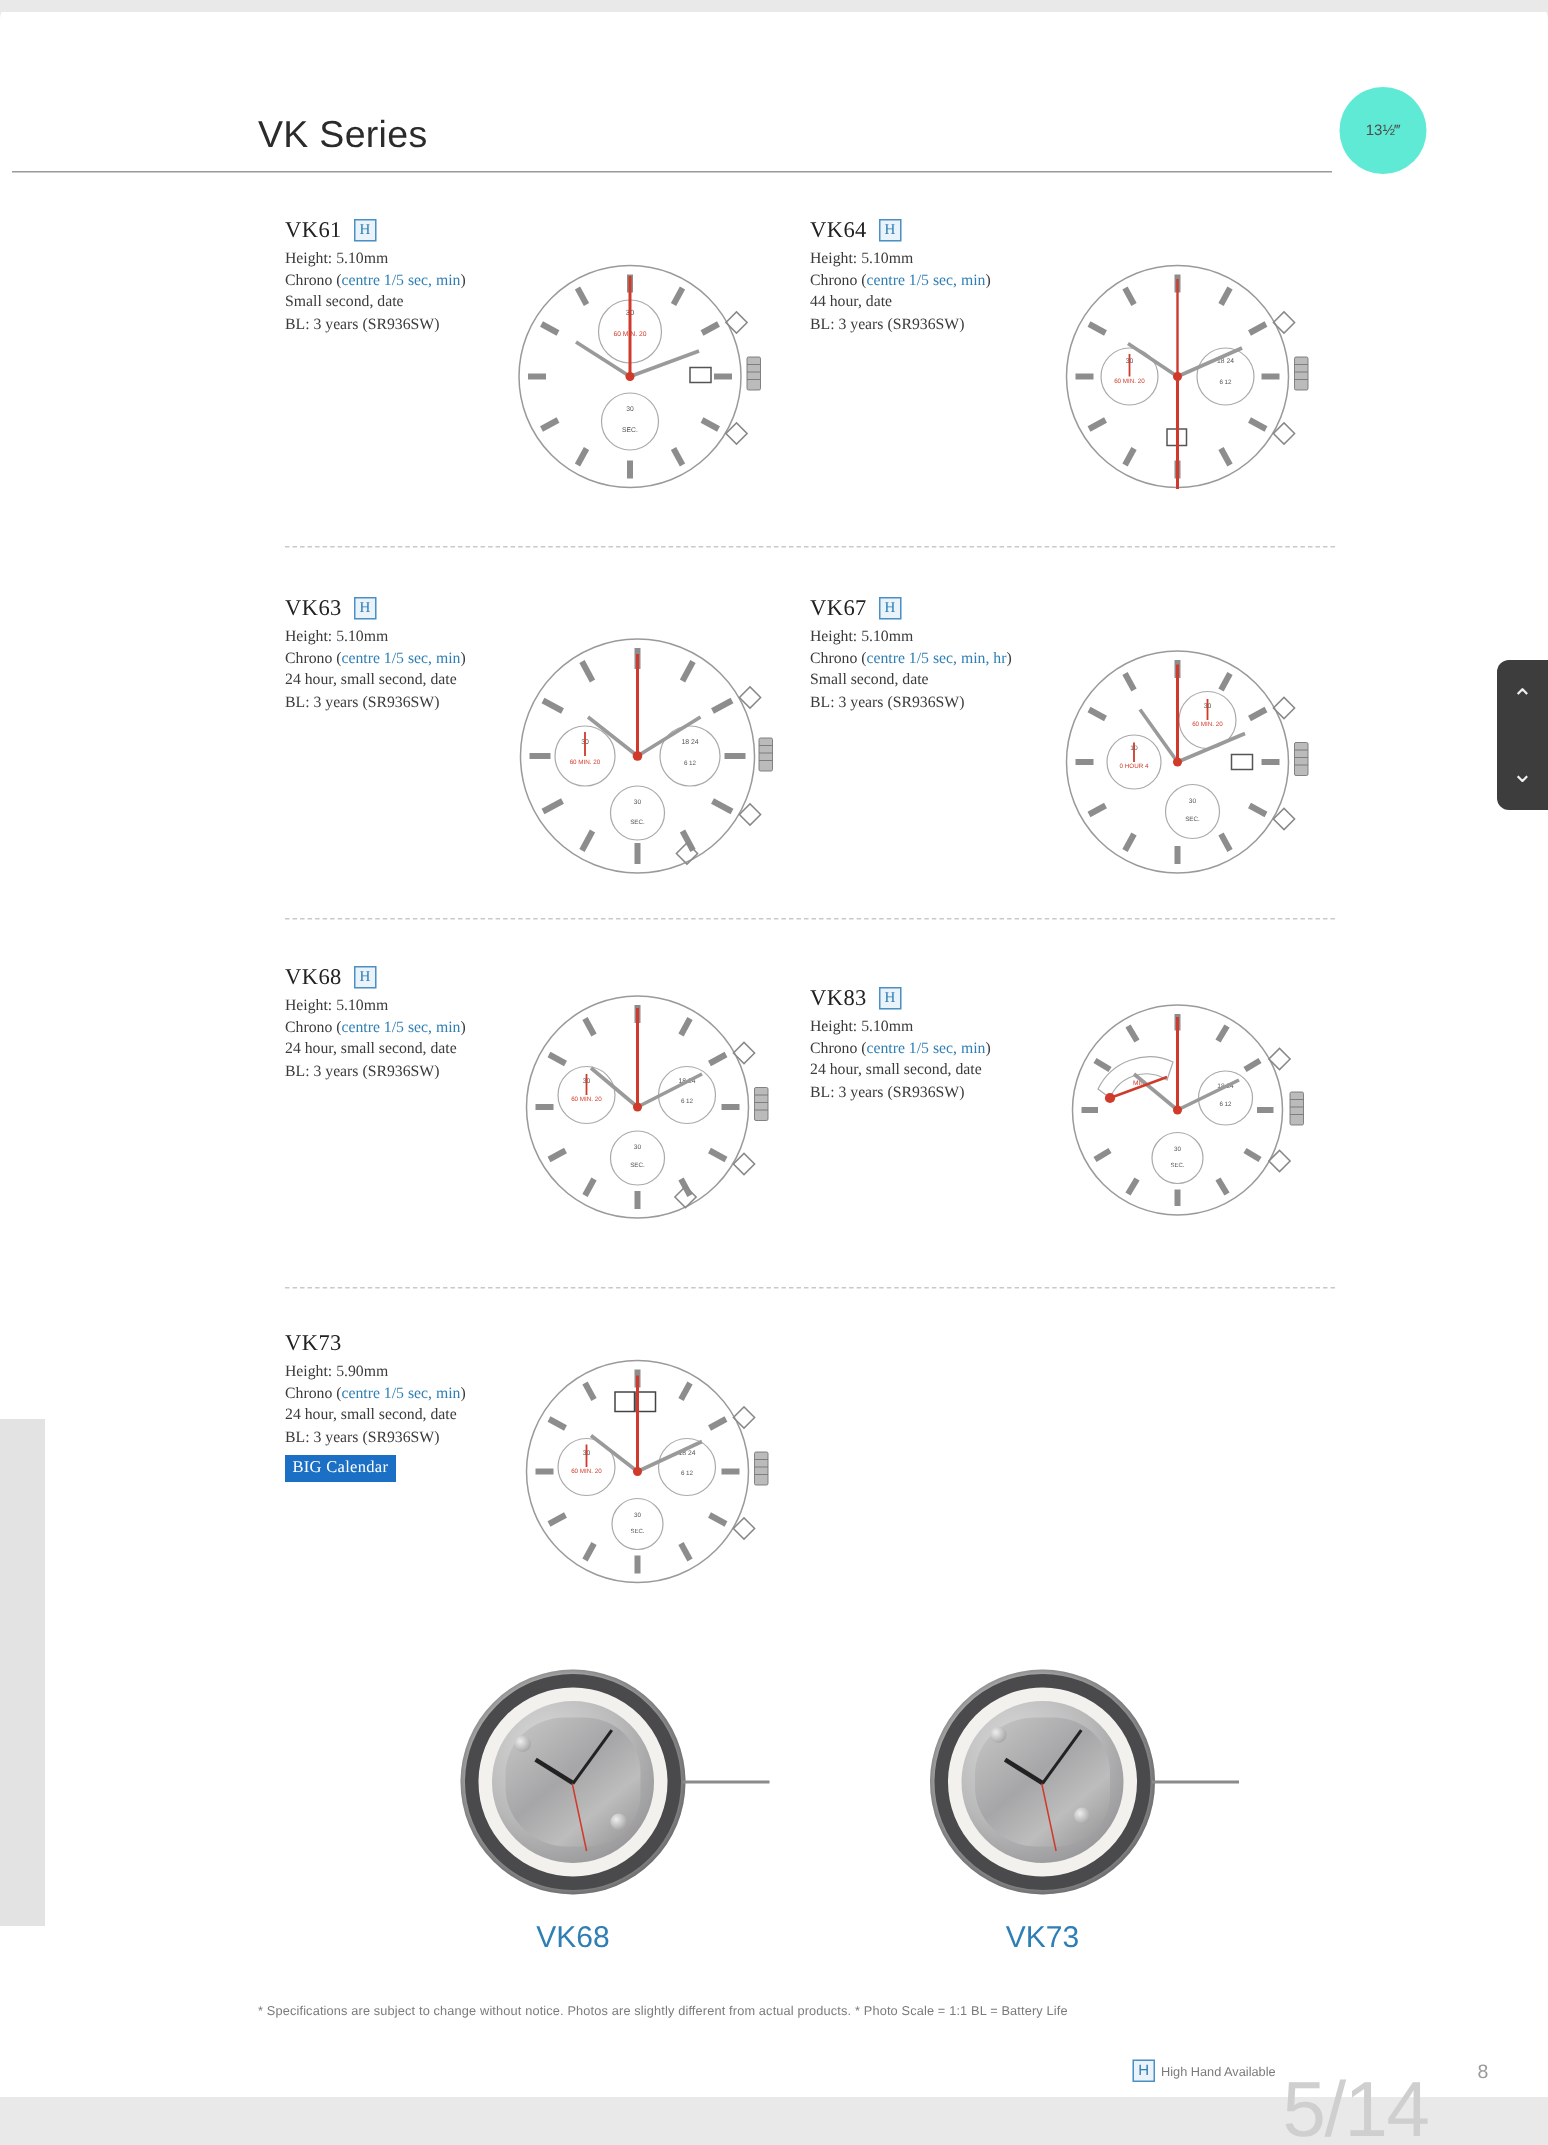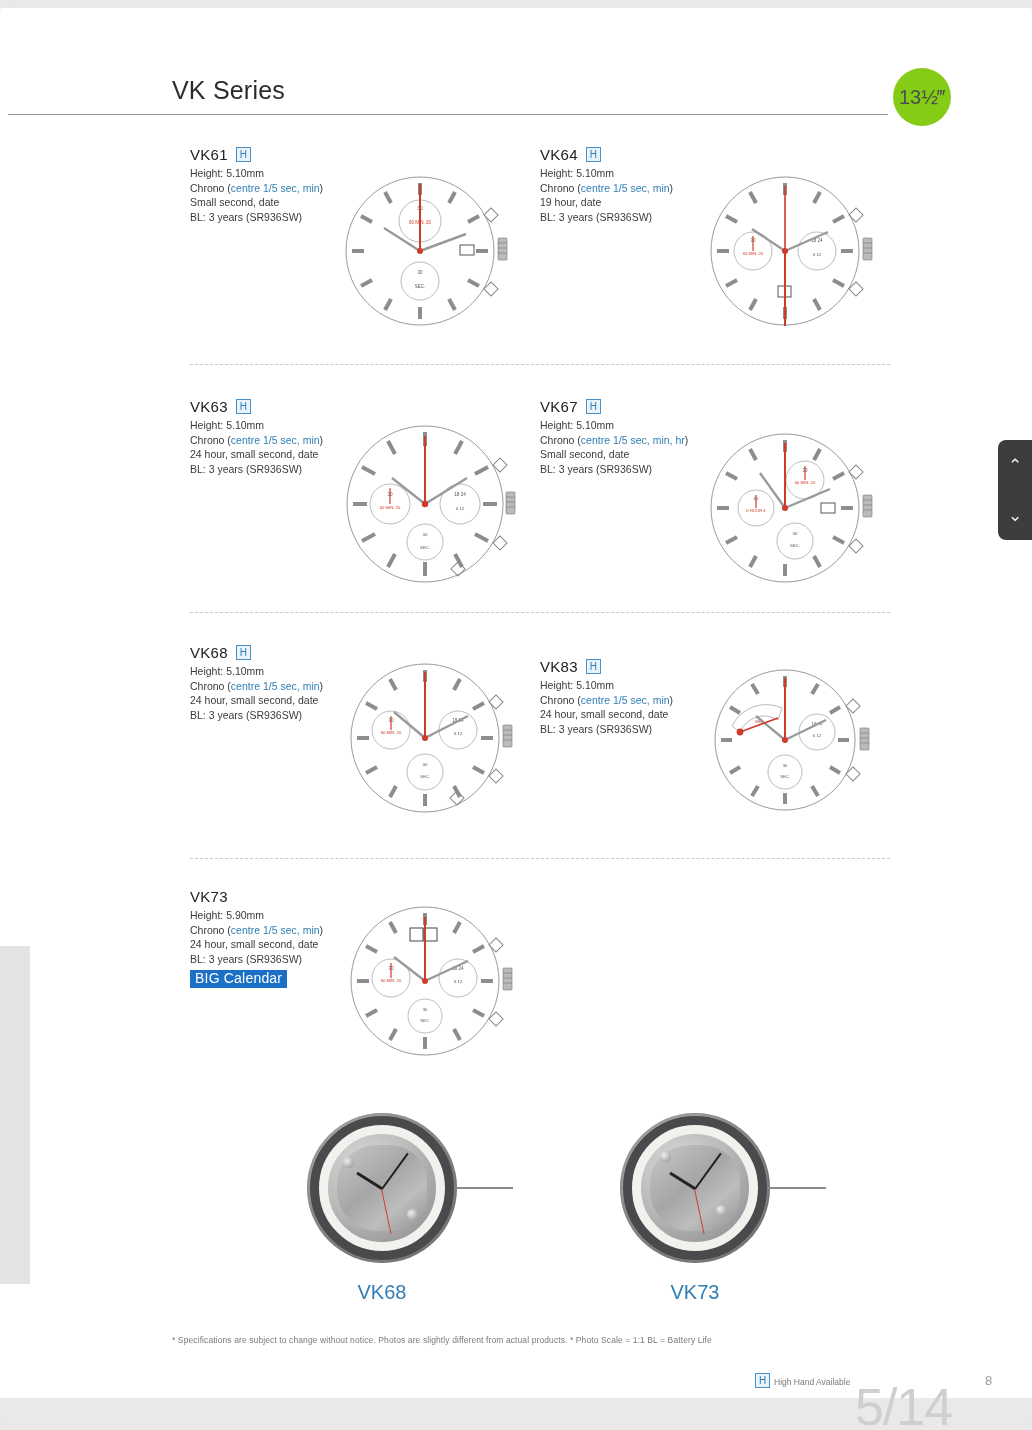--- a/index.html
+++ b/index.html
@@ -52,34 +52,35 @@
     position: absolute;
     left: 172px;
     top: 20px;
     font-size: 25px;
     color: #2b2b2b;
     letter-spacing: 0.2px;
   }
   .size-badge {
     position: absolute;
     left: 893px;
-    top: 12px;
+    top: 2px;
     width: 58px;
     height: 58px;
     border-radius: 50%;
-    background: #84cc16;
+    background: #5eead4;
     color: #4d4d4d;
-    font-size: 20px;
+    font-size: 10px;
     display: flex;
     align-items: center;
     justify-content: center;
   }
   
   .item {
     position: absolute;
+    font-family: Liberation Serif, serif;
   }
   .model-name {
     font-size: 15px;
     color: #222;
     letter-spacing: 0.3px;
   }
   .hh-badge {
     display: inline-block;
     margin-left: 8px;
     width: 13px;
@@ -98,21 +99,21 @@
     line-height: 14.5px;
     margin-top: 3px;
     white-space: nowrap;
   }
   .spec .accent { color: #2f7fb5; }
   .big-cal {
     display: inline-block;
     margin-top: 4px;
     background: #1b6fc4;
     color: #fff;
-    font-size: 14px;
+    font-size: 11px;
     padding: 1px 5px 2px 5px;
     letter-spacing: 0.2px;
   }
   .divider {
     position: absolute;
     height: 0;
     border-top: 1px dashed #c9c9c9;
     width: 700px;
     left: 190px;
   }
@@ -312,21 +313,21 @@
       </svg>
     </div>
 
     <div class="item" style="left:540px; top:138px;">
       <div class="model-name">
         <span>VK64</span><span class="hh-badge">H</span>
       </div>
       <div class="spec">
         <div>Height: 5.10mm</div>
         <div><span>Chrono (</span><span class="accent">centre 1/5 sec, min</span><span>)</span></div>
-        <div>19 hour, date</div>
+        <div>44 hour, date</div>
         <div>BL: 3 years (SR936SW)</div>
       </div>
     </div>
     <div class="dial" style="left:700px; top:158px;">
       <svg width="180" height="170" viewBox="0 0 180 170">
         <circle cx="85" cy="85" r="74" fill="#fff" stroke="#9a9a9a" stroke-width="1"></circle>
         <g stroke="#8d8d8d" stroke-width="4">
           <line x1="85" y1="17" x2="85" y2="29"></line>
             <line x1="85" y1="141" x2="85" y2="153"></line>
           <line x1="17" y1="85" x2="29" y2="85"></line>

